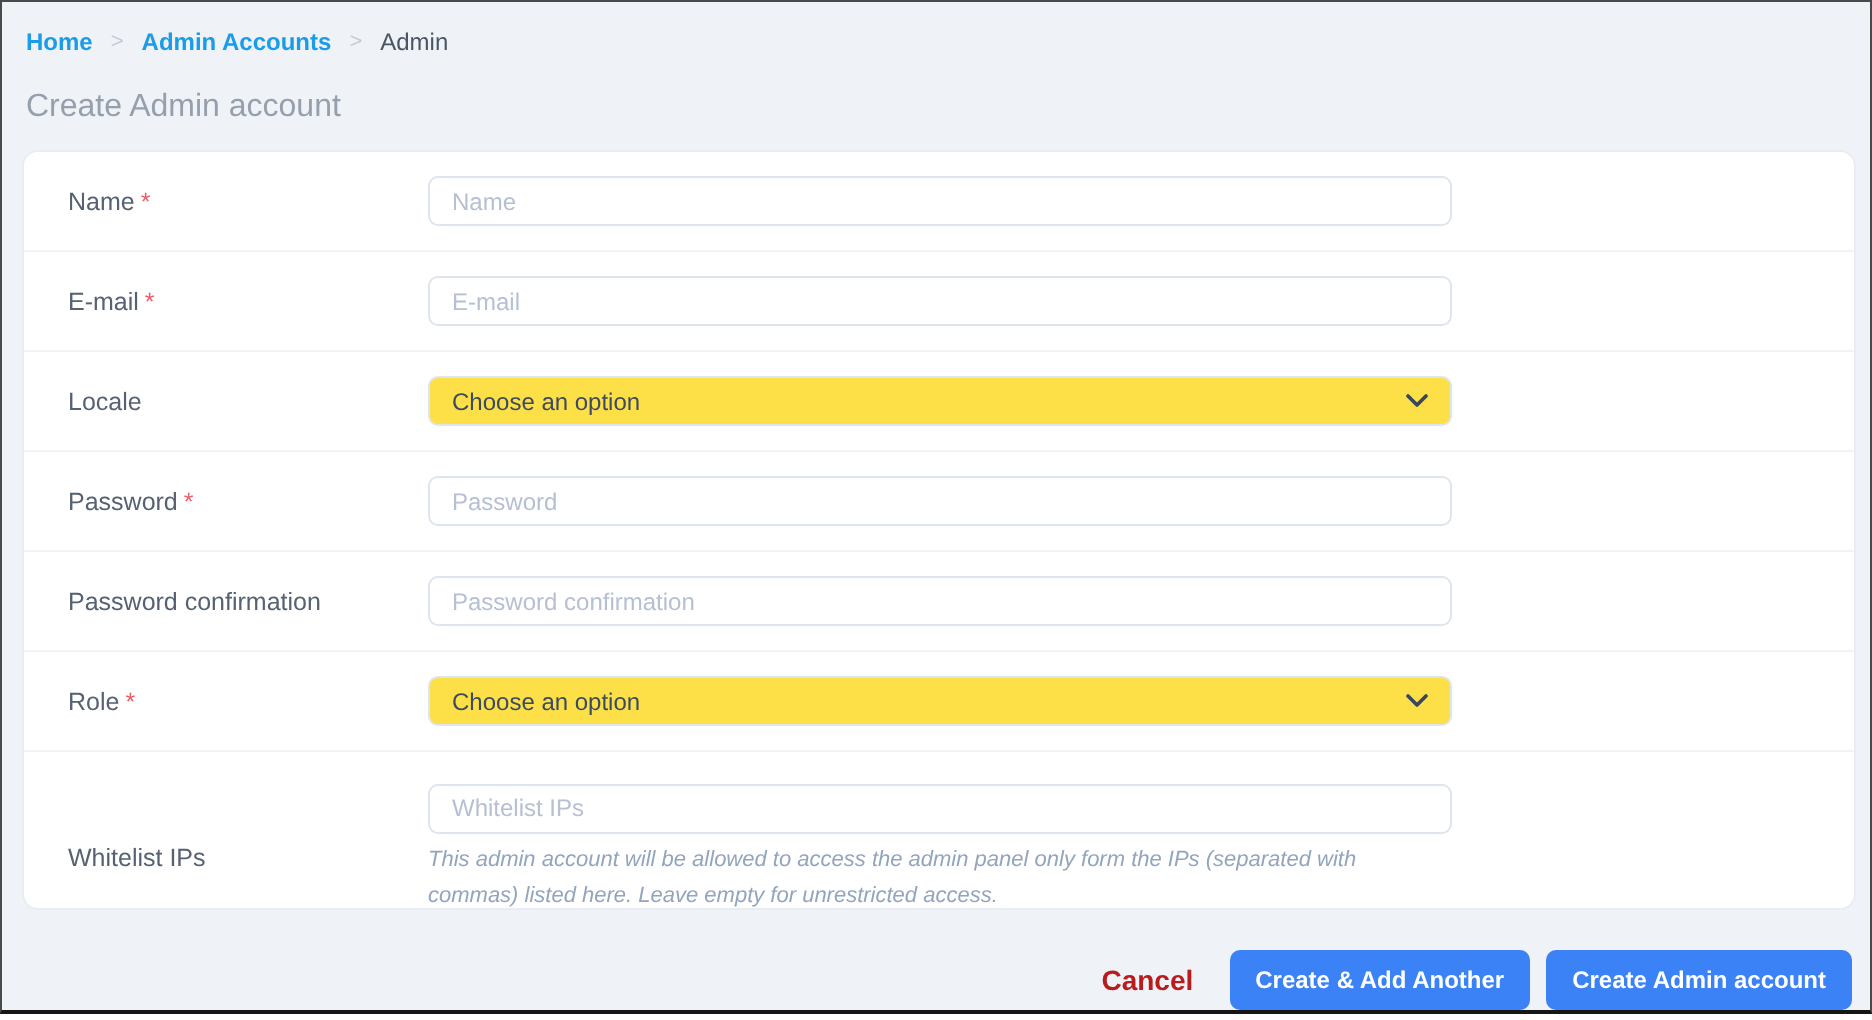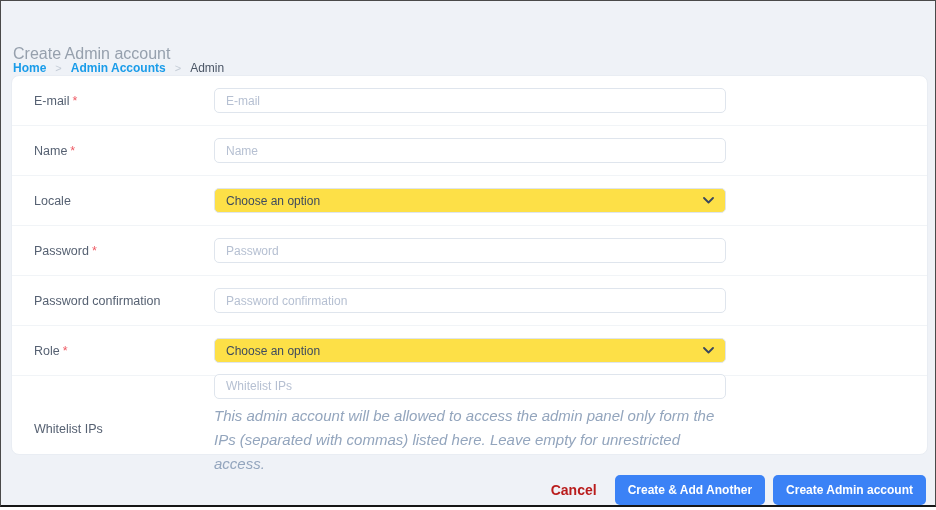--- a/index.html
+++ b/index.html
@@ -4,21 +4,21 @@
 <style>
   * { margin:0; padding:0; box-sizing:border-box; }
   body { background:#ffffff; font-family:"Liberation Sans", sans-serif; }
   .screen { position:relative; width:936px; height:510px; background:#ffffff; overflow:hidden; }
   .page {
     position:absolute; left:0; top:0; width:936px; height:507px;
     background:#eff2f7;
     border:1px solid #4a4a4a; border-bottom:2px solid #161616;
   }
   
-  .breadcrumb { position:absolute; left:12px; top:13px; display:flex; align-items:center; gap:9px; font-size:12px;margin-top:47px; }
+  .breadcrumb { position:absolute; left:12px; top:13px; display:flex; align-items:center; gap:9px; font-size:12px; }
   .crumb-link { color:#1a9ce9; font-weight:bold; text-decoration:none; cursor:pointer; }
   .crumb-sep { color:#c3cbd5; font-size:11px; }
   .crumb-current { color:#4a5565; }
   
   .page-title { position:absolute; left:12px; top:44px; font-size:16px; color:#96a0ad; font-weight:normal; }
   
   .card {
     position:absolute; left:10px; top:74px; width:917px; height:380px;
     background:#ffffff; border:1px solid #e9edf3; border-radius:8px;
   }
@@ -38,21 +38,21 @@
     font-family:"Liberation Sans", sans-serif;
   }
   input.text-input::placeholder { color:#b6c0d2; opacity:1; }
   .select {
     width:512px; height:25px; border:1px solid #dfe5ed; border-radius:5px;
     padding:0 11px; font-size:12px; color:#3e4b5e; background:#fde047;
     display:flex; align-items:center; justify-content:space-between; cursor:pointer;
   }
   .chevron { width:11px; height:7px; flex:none; }
   .help {
-    width:510px; margin-top:5px; font-size:15px; font-style:italic;
+    width:510px; margin-top:5px; font-size:11px; font-style:italic;
     color:#93a5bd; line-height:1.6;
   }
   
   .footer { position:absolute; right:9px; top:474px; display:flex; align-items:center; gap:8px; }
   .btn-cancel {
     background:none; border:none; font-size:14px; font-weight:bold; color:#b91c1c;
     padding:6px 10px; cursor:pointer; font-family:"Liberation Sans", sans-serif;
   }
   .btn-primary {
     background:#3b82f6; border:none; border-radius:5px; color:#ffffff;
@@ -72,27 +72,27 @@
       <a class="crumb-link">Admin Accounts</a>
       <span class="crumb-sep">&gt;</span>
       <span class="crumb-current">Admin</span>
     </nav>
 
     <h1 class="page-title">Create Admin account</h1>
 
     <div class="card">
 
       <div class="row">
-        <span class="label"><span>E-mail</span><span class="req">*</span></span>
-        <span class="control"><input class="text-input" type="text" placeholder="E-mail" style=""></span>
+        <span class="label"><span>Name</span><span class="req">*</span></span>
+        <span class="control"><input class="text-input" type="text" placeholder="Name" style=""></span>
       </div>
 
       <div class="row">
-        <span class="label"><span>Name</span><span class="req">*</span></span>
-        <span class="control"><input class="text-input" type="text" placeholder="Name" style=""></span>
+        <span class="label"><span>E-mail</span><span class="req">*</span></span>
+        <span class="control"><input class="text-input" type="text" placeholder="E-mail" style=""></span>
       </div>
 
       <div class="row">
         <span class="label"><span>Locale</span></span>
         <span class="control">
           <span class="select">
             <span>Choose an option</span>
             <svg class="chevron" viewBox="0 0 11 7">
                 <path d="M1 1 L5.5 5.5 L10 1" fill="none" stroke="#39465e" stroke-width="1.8" stroke-linecap="round" stroke-linejoin="round"></path>
               </svg>

